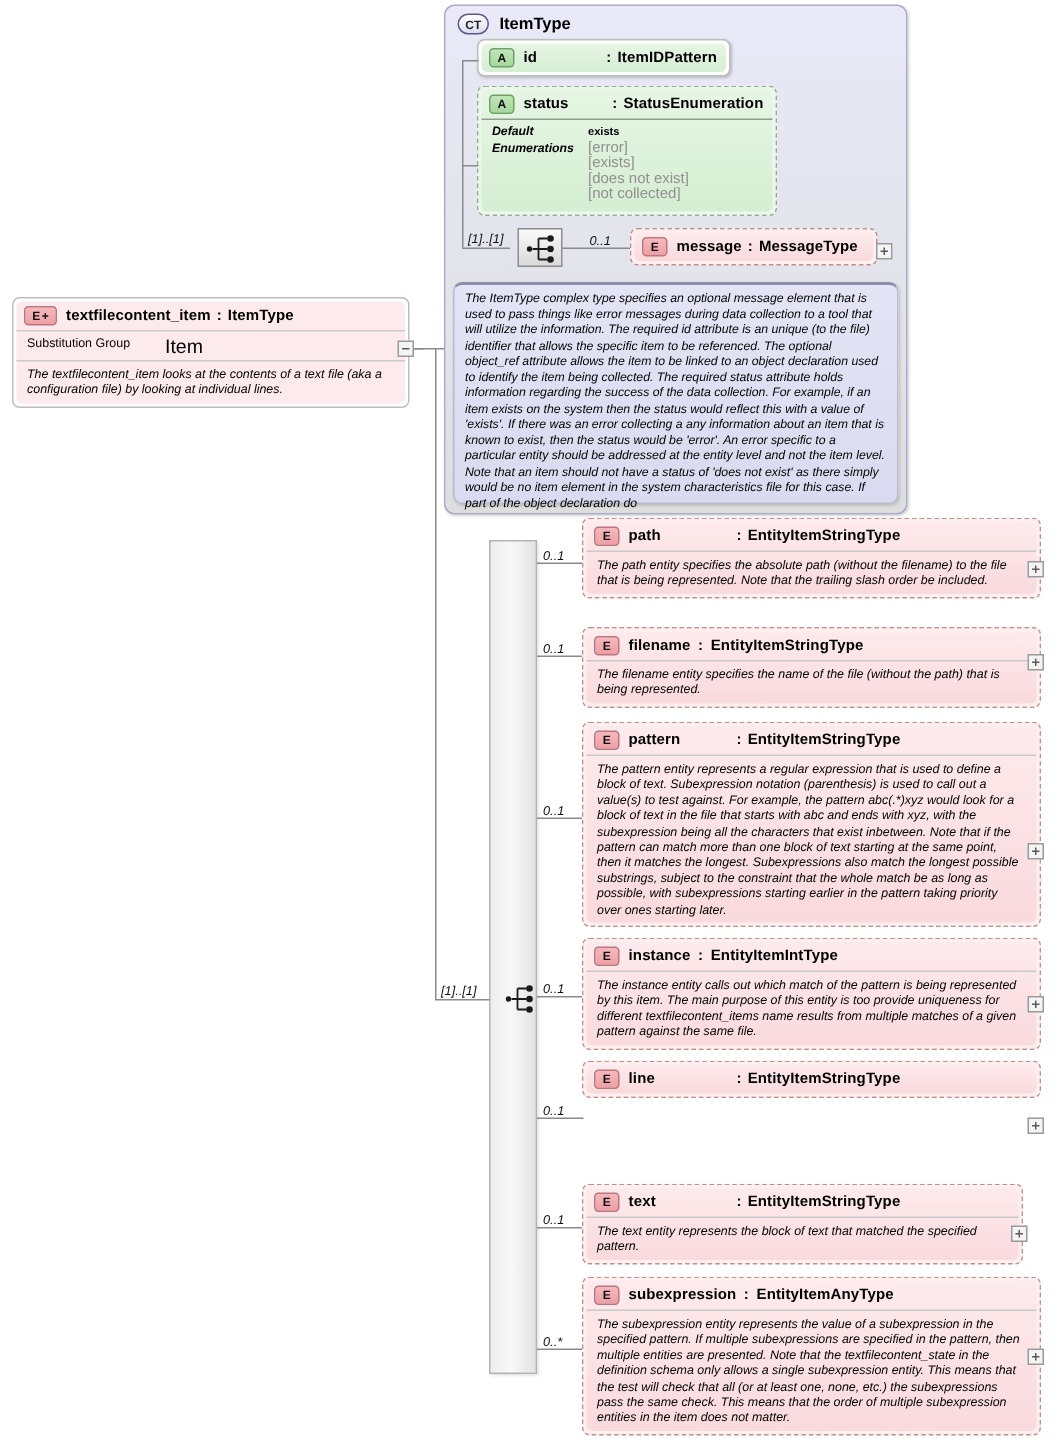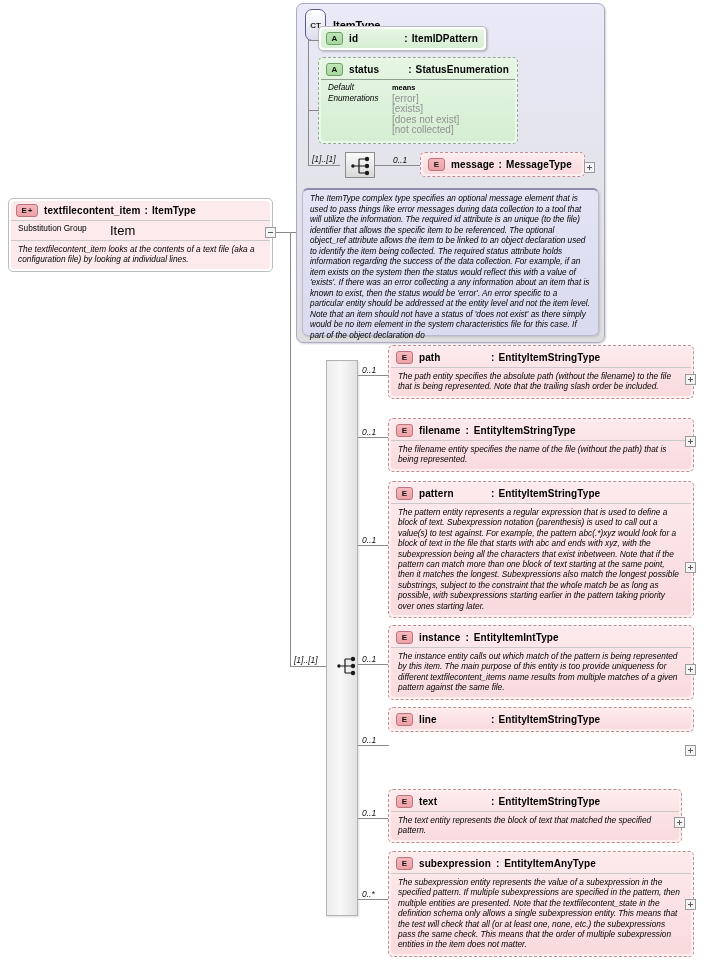--- a/index.html
+++ b/index.html
@@ -90,21 +90,21 @@
   
   .ct-box {
     position: absolute;
     border: 1px solid #a9a9c8;
     border-radius: 7px;
     background: linear-gradient(180deg,#e9e9f8 0%, #dededf 100%);
     box-shadow: 1px 1px 2px rgba(0,0,0,.18);
   }
   .ct-hdr { display:flex; align-items:center; padding: 5px 0 0 8px; }
   .tag-CT {
-    width: 21px; height: 32px;
+    width: 21px; height: 14px;
     border: 1px solid #5a5a8c;
     border-radius: 7px;
     background: linear-gradient(180deg,#ffffff 0%, #dcdcee 100%);
     font-size: 8px; font-weight: bold;
     display:flex; align-items:center; justify-content:center;
     margin-right: 7px;
     color:#222;
   }
   .ct-title { font-size: 11px; font-weight: bold; }
 
@@ -132,21 +132,21 @@
   .sgrow .k { width: 92px; flex:0 0 auto; }
   .sgrow .v { font-weight: normal; font-size: 13px; }
 
   
   .enum-tbl {
     display:flex;
     font-size: 8.2px;
     padding: 3px 7px 5px 7px;
     border-top: 1px solid #8f9f8f;
   }
-  .enum-tbl .k { font-style: italic; width: 64px; flex:0 0 auto; line-height: 10.5px; }
+  .enum-tbl .k { font-style: italic; width: 64px; flex:0 0 auto; line-height: 10.5px; font-weight: bold; }
   .enum-tbl .v { line-height: 10.5px; }
   .enum-tbl .v .dflt { font-weight: bold; font-size: 7.4px; color:#000; }
   .enum-tbl .v .ev { color: #909090; font-size: 10px; }
 
   
   .pm {
     position: absolute;
     width: 11px; height: 11px;
     border: 1px solid #9a9a9a;
     background: #f4f4f4;
@@ -247,21 +247,21 @@
         <span class="nm" style="width:70px; display:inline-block;">status</span>
         <span class="ty" style="margin-right:4px;">:</span>
         <span class="ty">StatusEnumeration</span>
       </div>
       <div class="enum-tbl">
         <div class="k">
           <div>Default</div>
           <div>Enumerations</div>
         </div>
         <div class="v">
-          <div class="dflt">means</div>
+          <div class="dflt">exists</div>
           <div class="ev">[error]</div>
           <div class="ev">[exists]</div>
           <div class="ev">[does not exist]</div>
           <div class="ev">[not collected]</div>
         </div>
       </div>
     </div>
   </div>
 </div>
 

